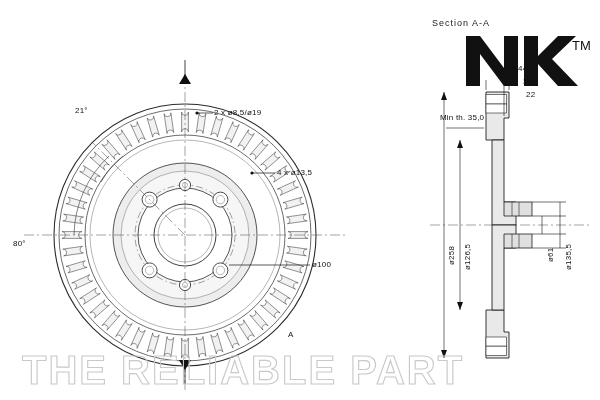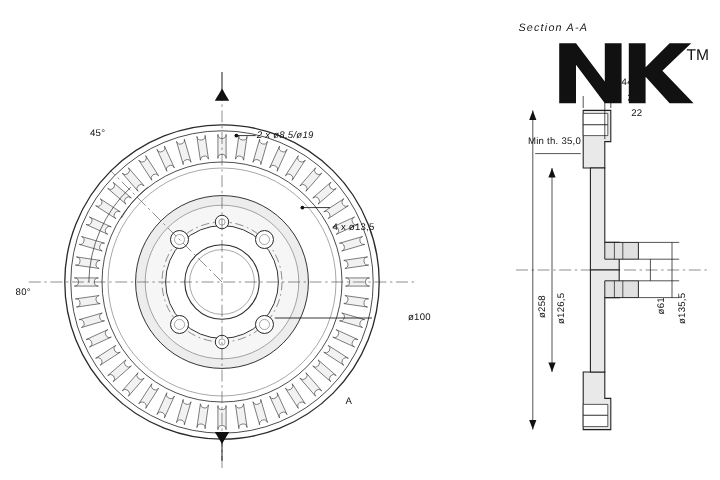--- a/index.html
+++ b/index.html
@@ -33,21 +33,20 @@
   .rot90 {
     transform: rotate(-90deg);
     transform-origin: left top;
   }
   #section-title {
     position: absolute;
     left: 432px;
     top: 18px;
     font-size: 9px;
     letter-spacing: 1px;
-    font-style: italic;
   }
   #brand {
     position: absolute;
     right: 6px;
     top: 28px;
     width: 130px;
     height: 62px;
   }
   #watermark {
     position: absolute;
@@ -172,25 +171,25 @@
       <path d="M 187 53 L 203 53"></path>
       <path d="M 242 113 L 265 113"></path>
       <path d="M 219 205 L 300 205"></path>
     </g>
     <circle cx="187" cy="53" r="1.6" fill="#111"></circle>
     <circle cx="242" cy="113" r="1.6" fill="#111"></circle>
   </svg>
 
   <div class="lbl" style="left:183px;top:74px;">A</div>
   <div class="lbl" style="left:288px;top:330px;">A</div>
-  <div class="lbl" style="left:75px;top:106px;">45°</div>
+  <div class="lbl" style="left:75px;top:106px;">21°</div>
   <div class="lbl" style="left:13px;top:239px;">80°</div>
-  <div class="lbl" style="left:214px;top:108px;font-style:italic;">2 x ø8,5/ø19</div>
-  <div class="lbl" style="left:277px;top:168px;margin-top:17px;">4 x ø13,5</div>
-  <div class="lbl" style="left:312px;top:260px;padding-left:28px;">ø100</div>
+  <div class="lbl" style="left:214px;top:108px;">2 x ø8,5/ø19</div>
+  <div class="lbl" style="left:277px;top:168px;">4 x ø13,5</div>
+  <div class="lbl" style="left:312px;top:260px;">ø100</div>
 
   <svg id="section-view" width="180" height="290" viewBox="0 0 180 290" style="position:absolute;left:420px;top:80px;">
 
     <line x1="10" y1="145" x2="172" y2="145" stroke="#444" stroke-width="0.5" stroke-dasharray="10 3 2 3"></line>
 
     <g>
 
       <path d="M 66 12 L 89 12 L 89 38 L 84 38 L 84 60 L 66 60 Z" fill="#e9e9e9" stroke="#1f1f1f" stroke-width="0.9"></path>
 
       <path d="M 66 14.5 L 86.5 14.5 L 86.5 24 L 66 24 Z" fill="#ffffff" stroke="#1f1f1f" stroke-width="0.6"></path>
@@ -263,14 +262,19 @@
   <svg id="brand" viewBox="0 0 130 62">
     <g fill="#111">
 
       <path d="M 2 58 L 2 8 L 16 8 L 40 40 L 40 8 L 54 8 L 54 58 L 40 58 L 16 26 L 16 58 Z"></path>
 
       <path d="M 60 58 L 60 8 L 74 8 L 74 28 L 94 8 L 112 8 L 88 31 L 114 58 L 94 58 L 74 36 L 74 58 Z"></path>
     </g>
     <text x="108" y="22" font-family="Liberation Sans, sans-serif" font-size="13" fill="#111">TM</text>
   </svg>
 
+  <div id="watermark">
+    <svg width="600" height="62" viewBox="0 0 600 62">
+      <text class="wtext" x="22" y="46">THE RELIABLE PART</text>
+    </svg>
+  </div>
 
 </div>
 
 </body></html>

